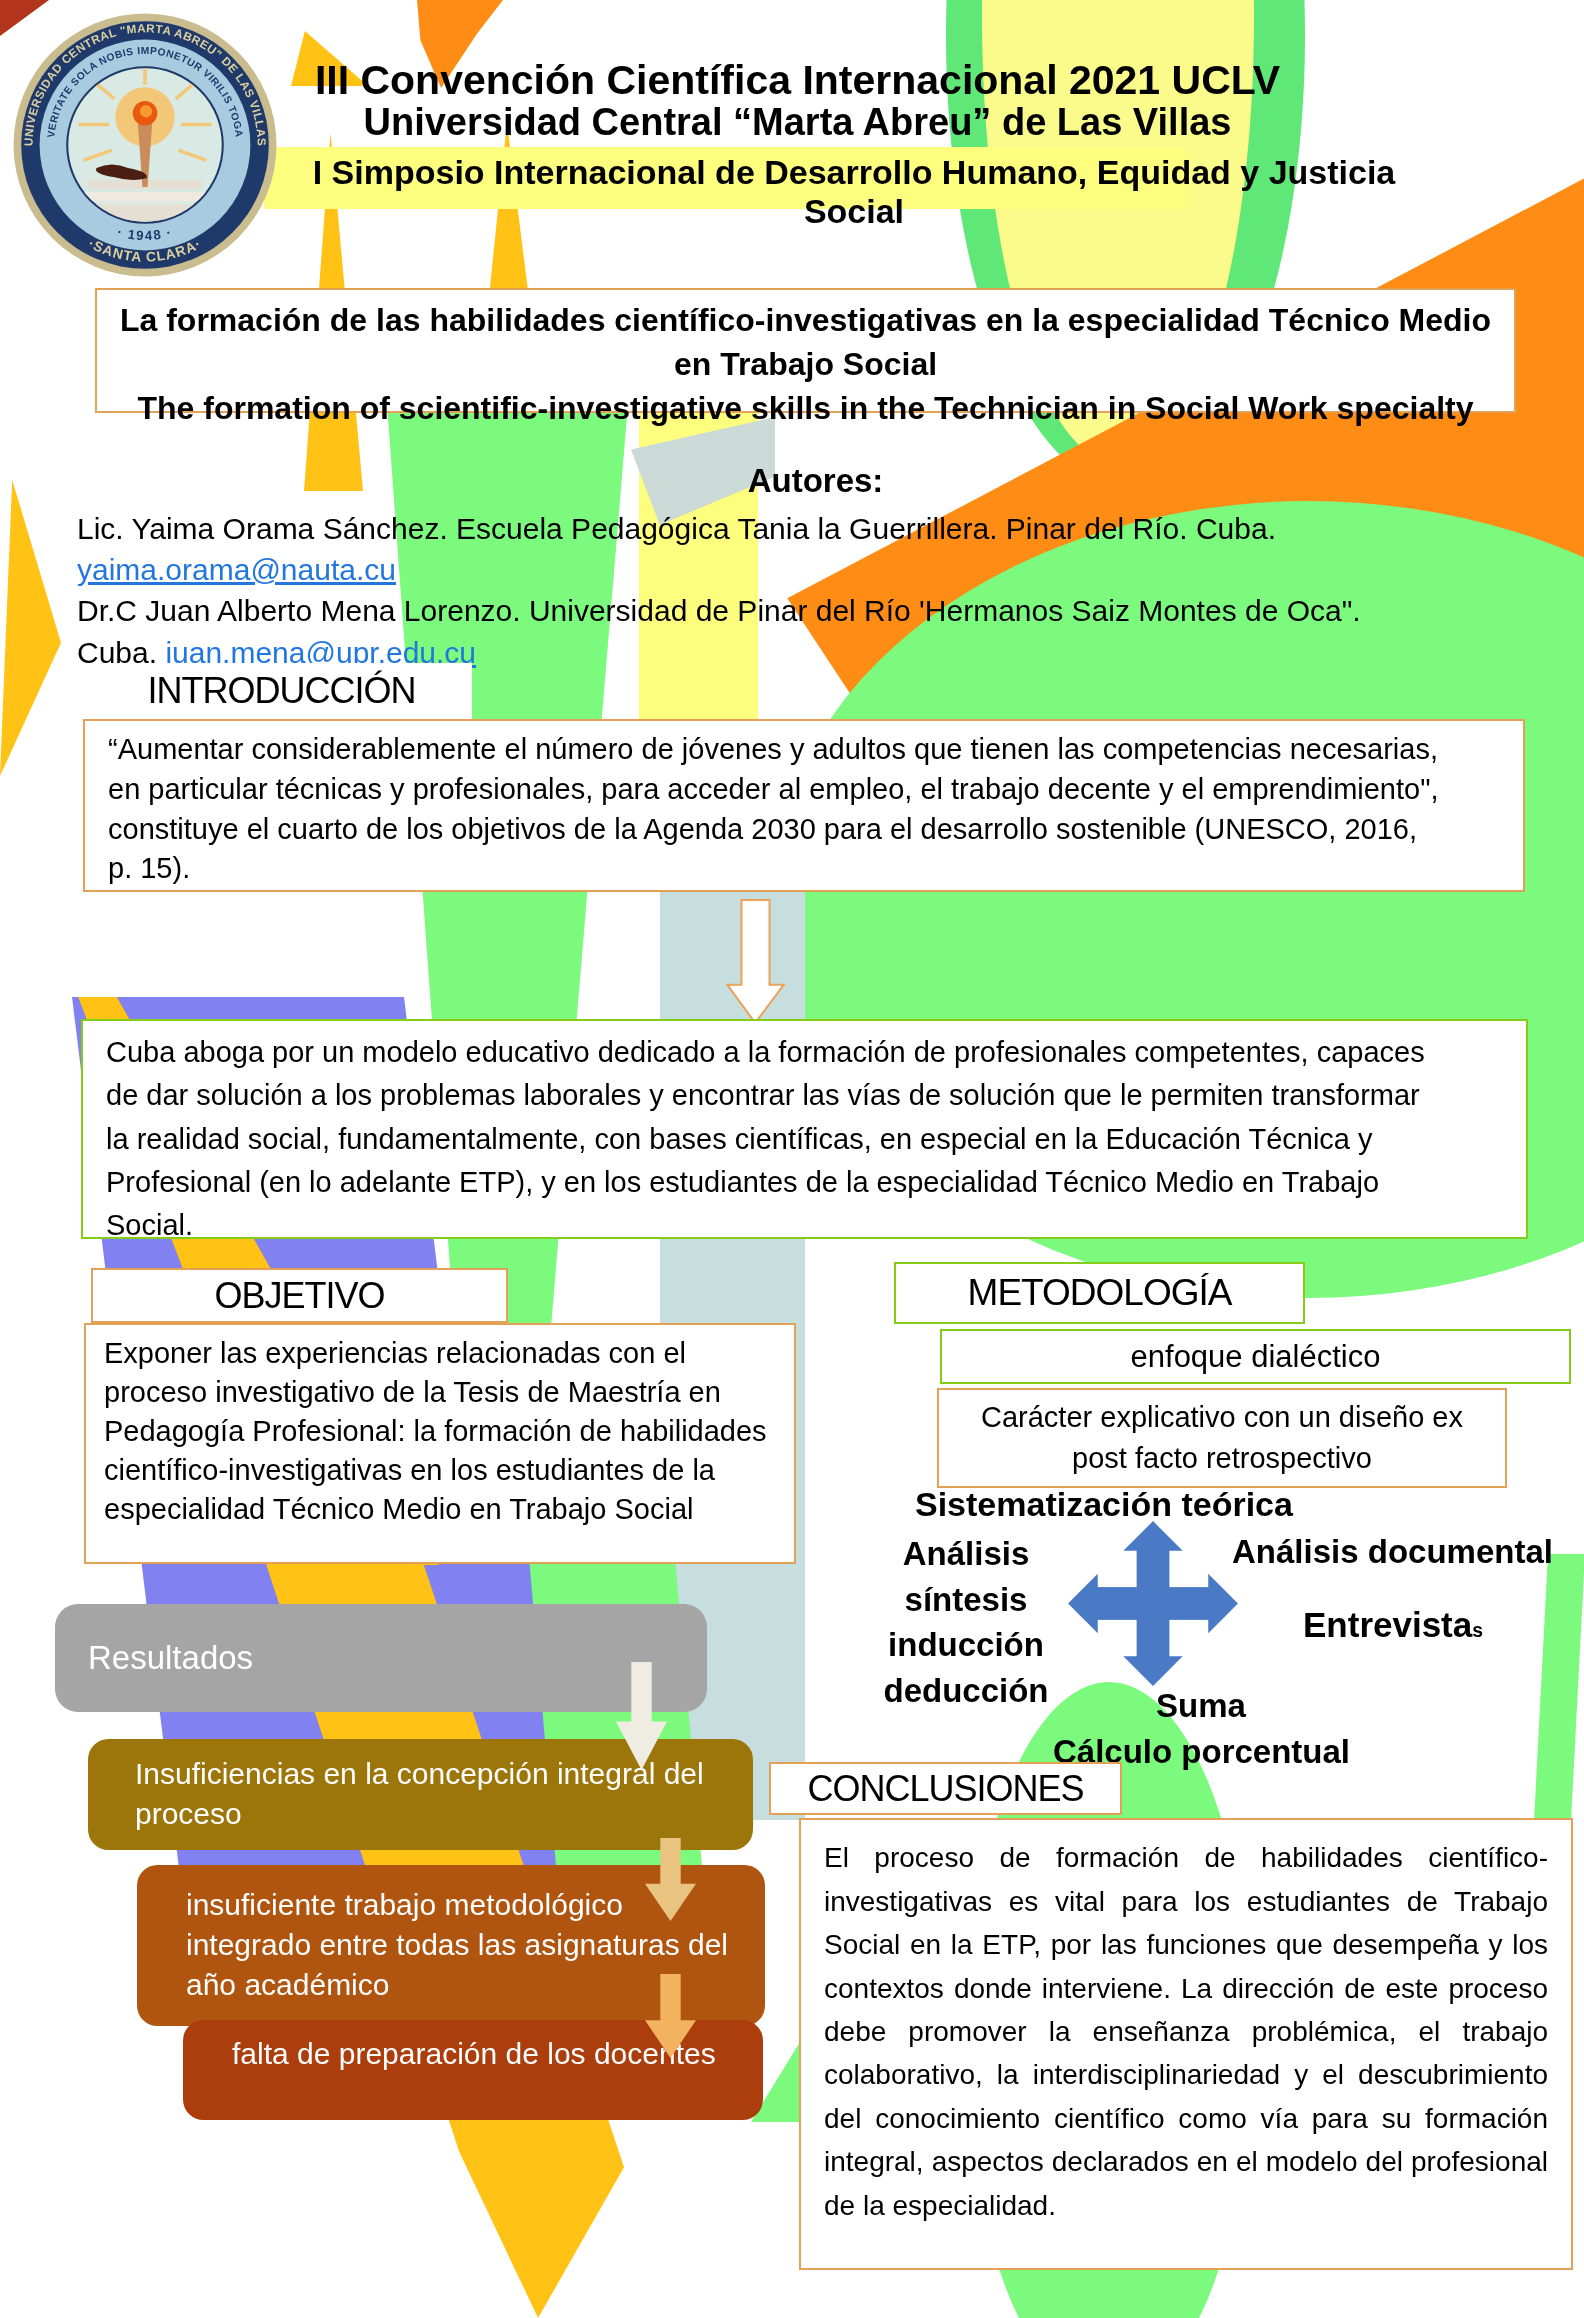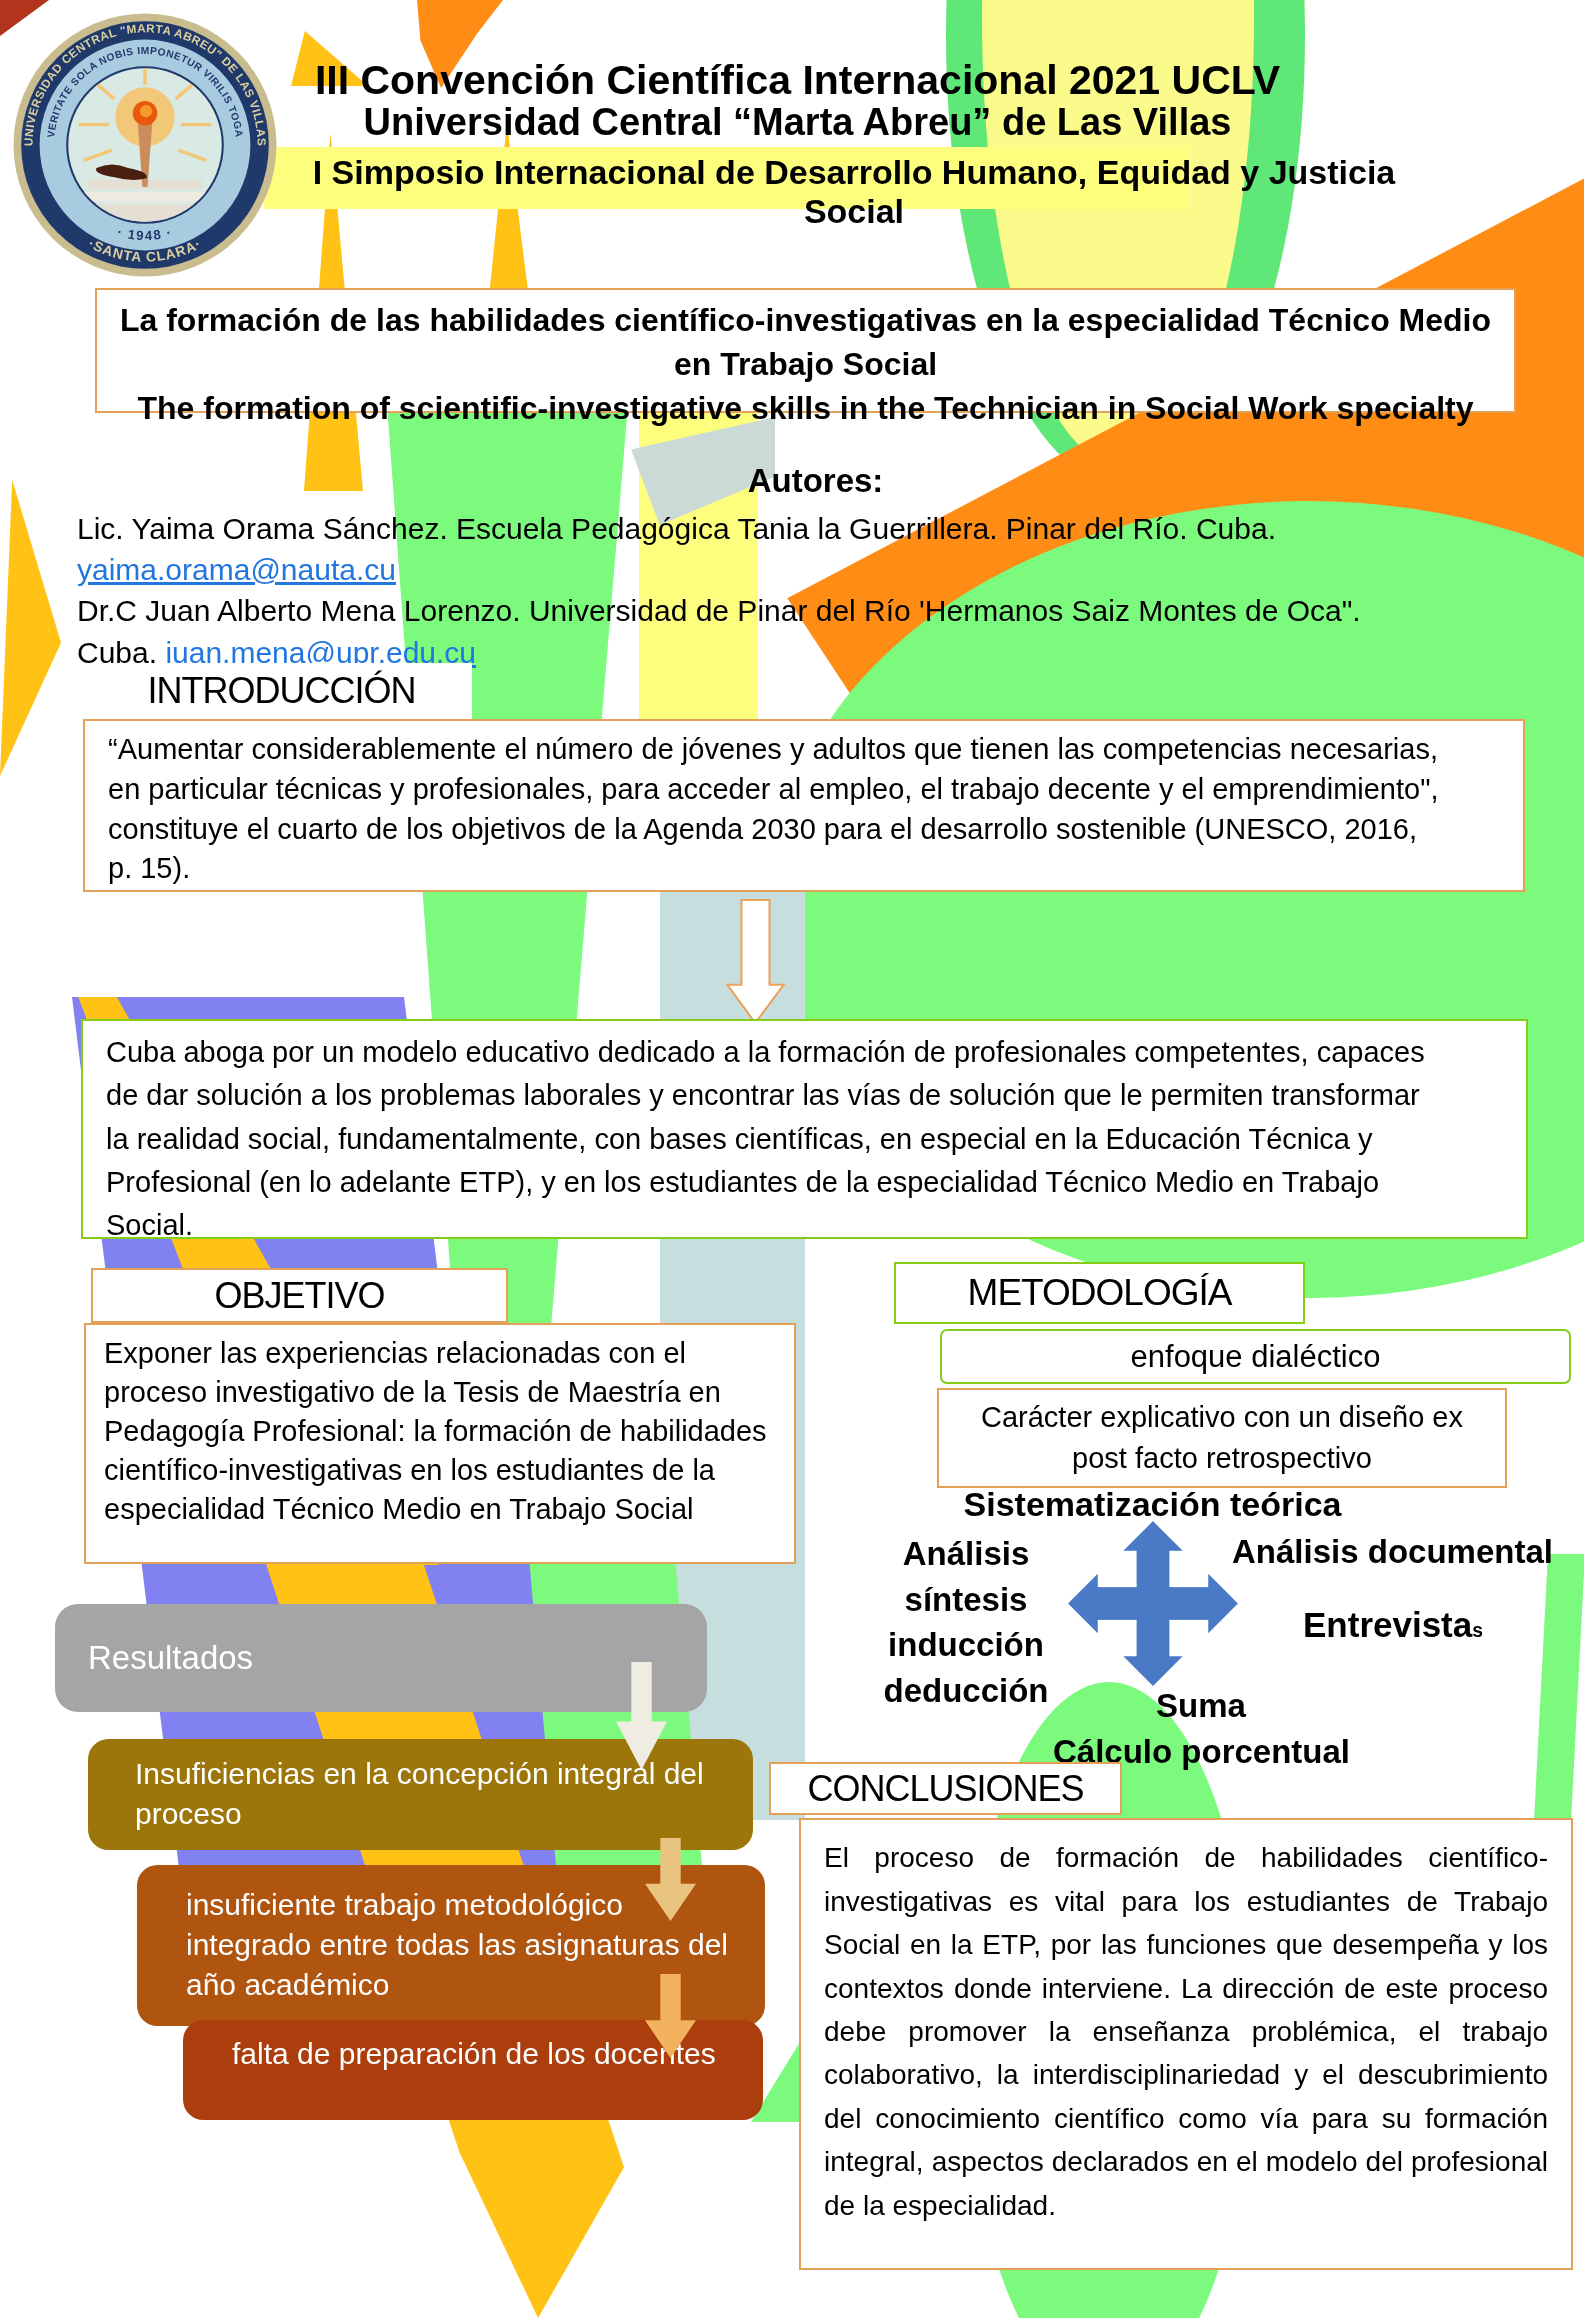--- a/index.html
+++ b/index.html
@@ -59,24 +59,24 @@
   .intro-heading{left:91px;top:663px;width:381px;height:56px;}
   .intro-box{left:83px;top:719px;width:1442px;height:173px;padding:9.2px 82px 9.2px 23px;
      font-size:29px;line-height:1.37;}
   .down-arrow{position:absolute;left:726px;top:899px;z-index:4;}
   .devel-box{left:81px;top:1019px;width:1447px;height:220px;padding:10.2px 77px 10.2px 23px;
      font-size:29px;line-height:1.49;}
   .objetivo-heading{left:91px;top:1268px;width:417px;height:55px;}
   .objetivo-box{left:84px;top:1323px;width:712px;height:241px;padding:9.2px 18px;
      font-size:29px;line-height:1.34;}
   .met-heading{left:894px;top:1262px;width:411px;height:62px;font-size:37px;}
-  .met-approach{left:940px;top:1329px;width:631px;height:55px;display:flex;align-items:center;justify-content:center;font-size:31px;border-radius:7px;}
+  .met-approach{left:940px;top:1329px;width:631px;height:55px;display:flex;align-items:center;justify-content:center;font-size:31px;}
   .met-design{left:937px;top:1388px;width:570px;height:100px;display:flex;align-items:center;justify-content:center;
      text-align:center;font-size:29px;line-height:1.4;padding:5.1px 12.8px;}
-  .met-syst{position:absolute;left:915px;top:1485px;width:475px;text-align:center;
+  .met-syst{position:absolute;left:915px;top:1485px;width:475px;text-align:left;
      font-size:34px;font-weight:bold;z-index:4;}
   .met-left{position:absolute;left:864px;top:1531px;width:204px;text-align:center;
      font-size:33px;font-weight:bold;line-height:1.38;white-space:pre-line;z-index:4;}
   .cross-arrow{position:absolute;left:1066px;top:1519px;z-index:4;}
   .met-doc{position:absolute;left:1232px;top:1533px;font-size:33px;font-weight:bold;z-index:4;}
   .met-int{position:absolute;left:1303px;top:1605px;font-size:35px;font-weight:bold;z-index:4;}
   .met-int .sub{font-size:19.4px;}
   .met-suma{position:absolute;left:1099px;top:1687px;width:204px;text-align:center;font-size:33px;font-weight:bold;z-index:4;}
   .met-calc{position:absolute;left:1033px;top:1733px;width:337px;text-align:center;font-size:33px;font-weight:bold;z-index:4;}
   .results-gray{position:absolute;left:55px;top:1604px;width:652px;height:108px;background:#a5a5a5;

